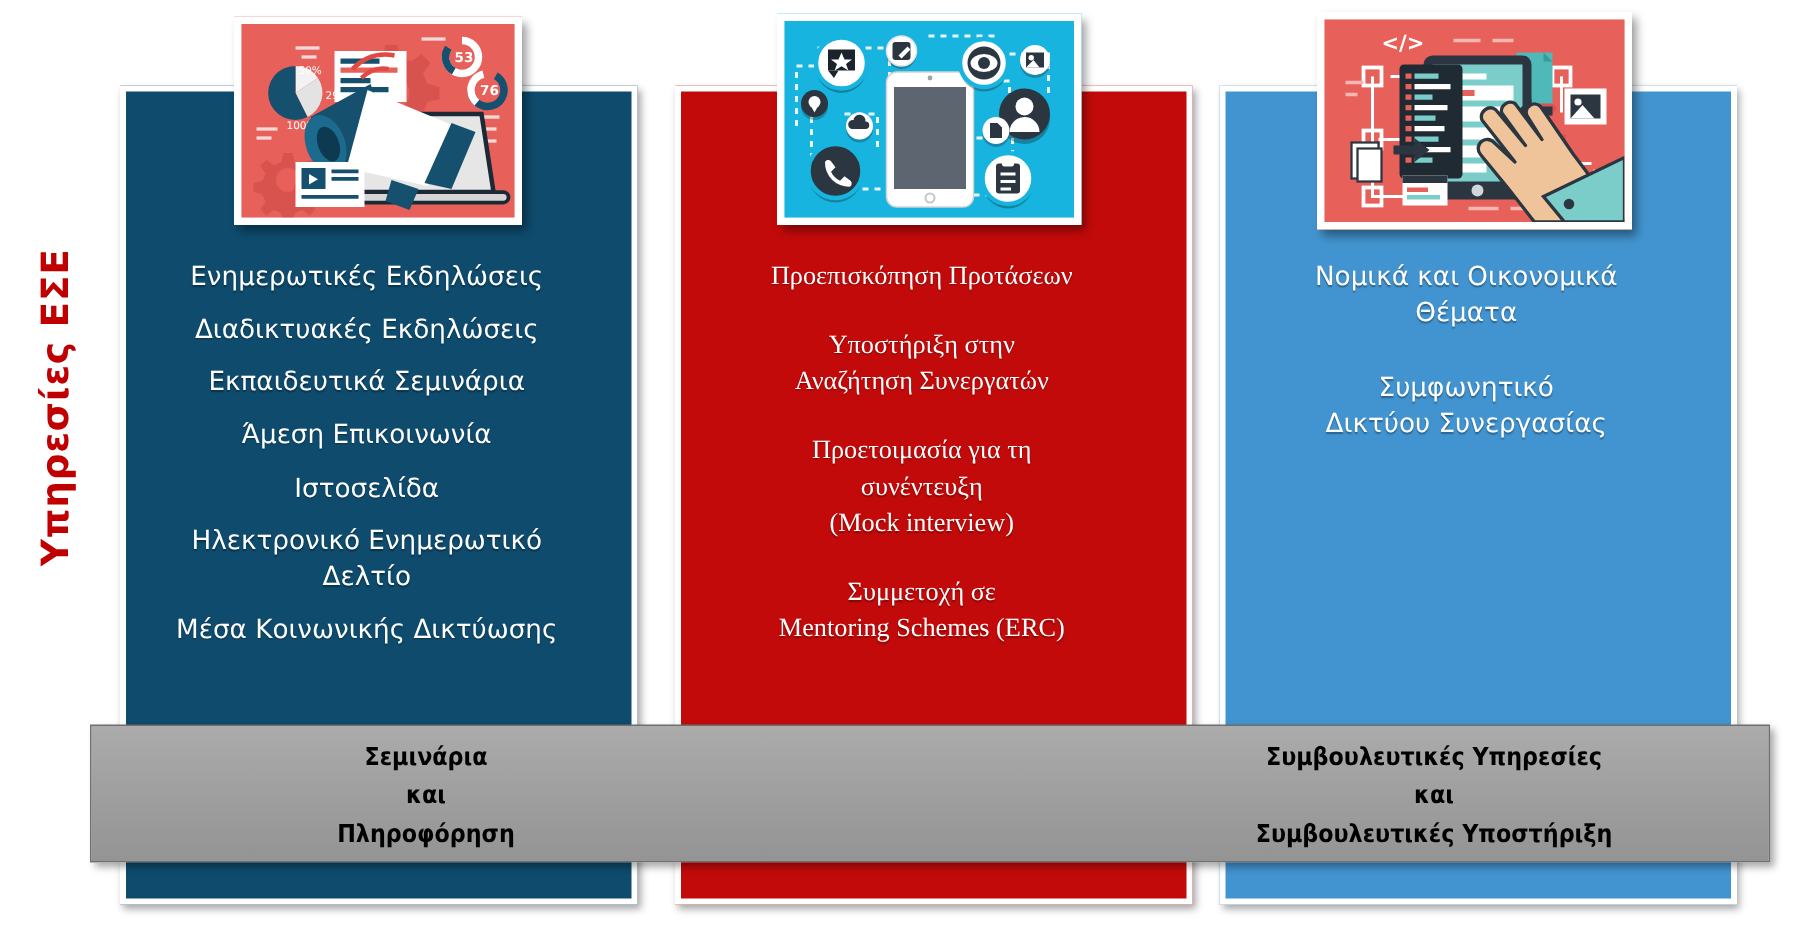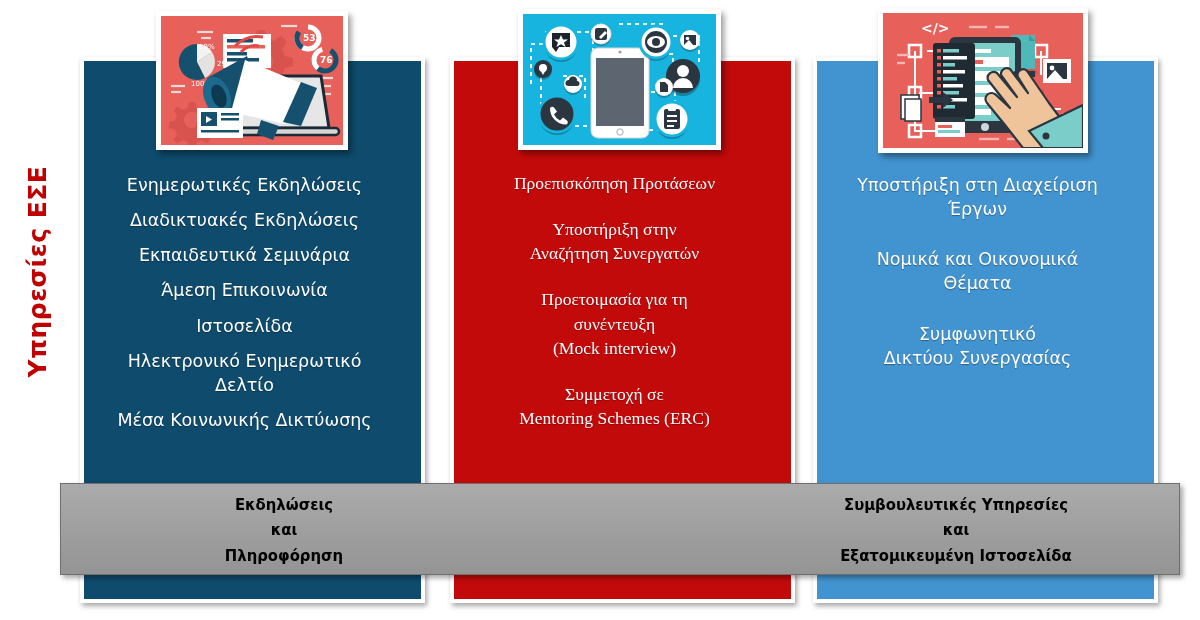--- a/index.html
+++ b/index.html
@@ -124,21 +124,20 @@
     <div class="col-text">
       <div class="line">Προεπισκόπηση Προτάσεων</div>
       <div class="line">Υποστήριξη στην<br>Αναζήτηση Συνεργατών</div>
       <div class="line">Προετοιμασία για τη<br>συνέντευξη<br>(Mock interview)</div>
       <div class="line">Συμμετοχή σε<br>Mentoring Schemes (ERC)</div>
     </div>
   </div>
 
   <div class="col c3">
     <div class="col-text">
-      <div class="line">Υποστήριξη στη Διαχείριση<br>Έργων</div>
       <div class="line">Νομικά και Οικονομικά<br>Θέματα</div>
       <div class="line">Συμφωνητικό<br>Δικτύου Συνεργασίας</div>
     </div>
   </div>
 
   <div class="card i1">
     <div class="card-inner">
       <svg viewBox="0 0 182 129" width="182" height="129">
         <rect x="0" y="0" width="182" height="129" fill="#E8605A"></rect>
 
@@ -432,24 +431,24 @@
           <path d="M200 135 L140 135 L122 112 L104 90 a6 6 0 0 1 9 -8 l14 13 -22 -28 a6 6 0 0 1 9 -7 l20 24 -16 -22 a6 6 0 0 1 9 -6 l18 24 -10 -16 a5.5 5.5 0 0 1 9 -6 l22 32 Z" fill="#F0C49A" stroke="#2b3640" stroke-width="2.2" stroke-linejoin="round"></path>
           <path d="M146 118 L200 92 L200 135 L160 135 Z" fill="#7ACDC9" stroke="#2b3640" stroke-width="2.2"></path>
           <circle cx="163" cy="123" r="3.5" fill="#2b3640"></circle>
         </g>
       </svg>
     </div>
   </div>
 
   <div class="banner">
     <div class="banner-cell b1">
-      <span>Εκδηλώσεις</span>
+      <span>Σεμινάρια</span>
       <span>και</span>
       <span>Πληροφόρηση</span>
     </div>
     <div class="banner-cell b3">
       <span>Συμβουλευτικές Υπηρεσίες</span>
       <span>και</span>
-      <span>Εξατομικευμένη Ιστοσελίδα</span>
+      <span>Συμβουλευτικές Υποστήριξη</span>
     </div>
   </div>
 
 </div>
 
 </body></html>

